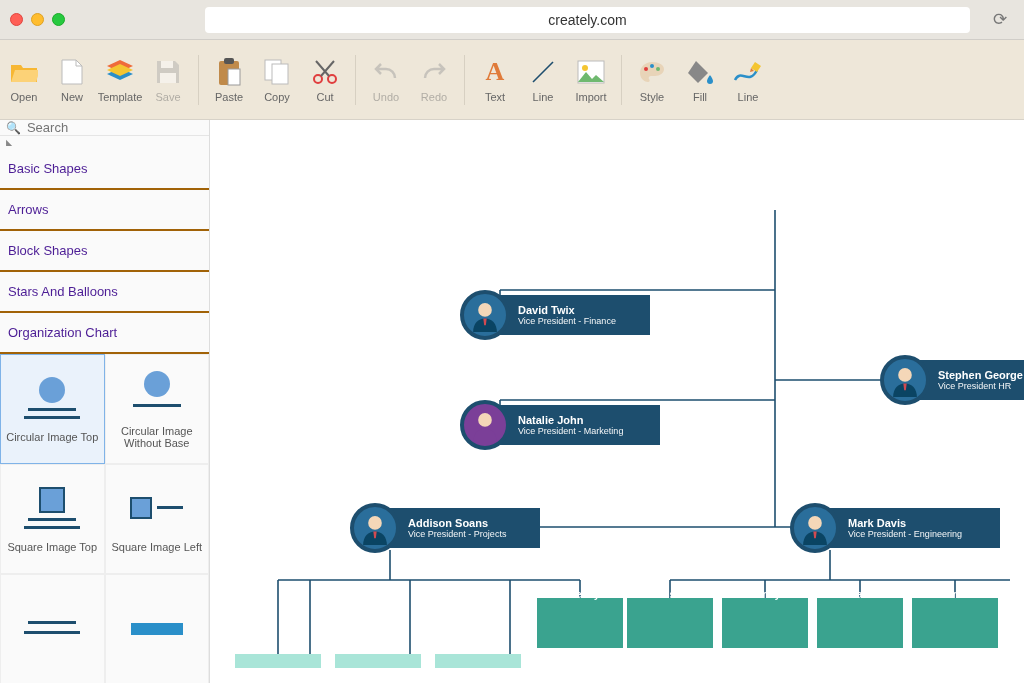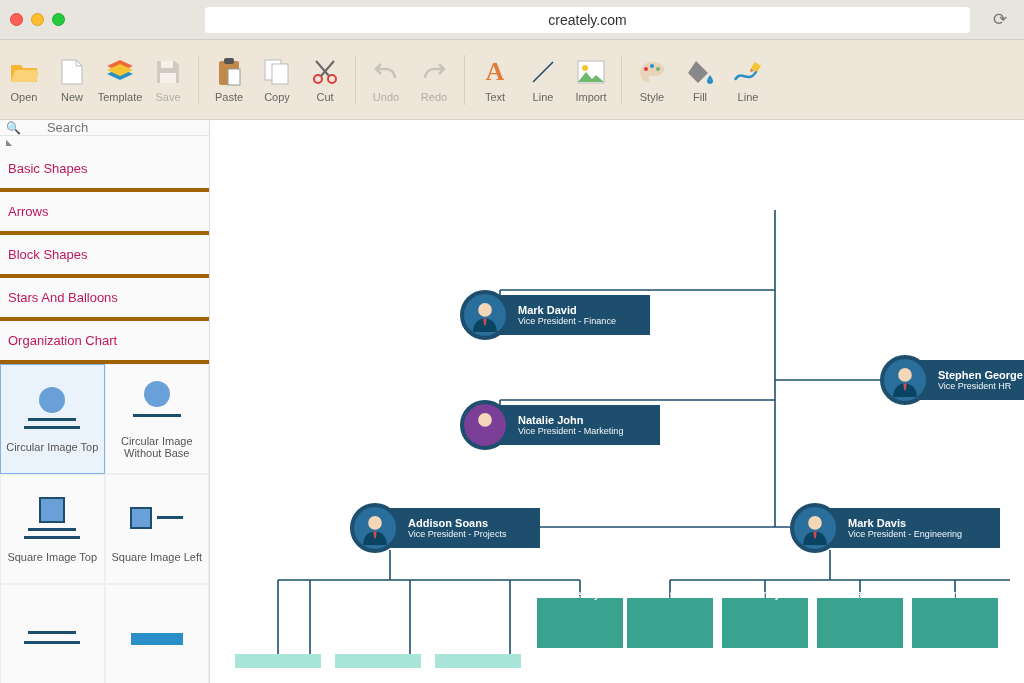--- a/index.html
+++ b/index.html
@@ -20,23 +20,23 @@
 .tb-btn { width: 48px; display: flex; flex-direction: column; align-items: center; gap: 4px; cursor: pointer; font-size: 11px; color: #666; }
 .tb-btn .ic { width: 30px; height: 30px; display: flex; align-items: center; justify-content: center; }
 .tb-btn.disabled { opacity: .45; }
 .tb-sep { width: 1px; height: 50px; background: #d7d0c2; margin: 0 6px; }
 
 
 .main { display: flex; height: 563px; }
 .sidebar { width: 210px; border-right: 1px solid #ddd; background: #fafafa; display: flex; flex-direction: column; }
 .search-row { height: 32px; display: flex; align-items: center; padding: 0 6px; border-bottom: 1px solid #e5e5e5; }
 .search-row .mag { color: #999; margin-right: 6px; }
-.search-row input { border: none; outline: none; background: transparent; font-size: 13px; color: #888; width: 100%; margin-left: 20px; }
+.search-row input { border: none; outline: none; background: transparent; font-size: 13px; color: #888; width: 100%; }
 .drop-triangle { font-size: 8px; color: #888; padding: 2px 6px; }
-.cat { padding: 12px 8px; font-size: 13px; color: #be185d; border-bottom: 4px solid #a16207; cursor: pointer; }
+.cat { padding: 12px 8px; font-size: 13px; color: #4c1d95; border-bottom: 2px solid #a16207; cursor: pointer; }
 .shapes-grid { display: grid; grid-template-columns: 1fr 1fr; }
 .shape-cell { height: 110px; display: flex; flex-direction: column; align-items: center; justify-content: center; gap: 6px; border: 1px solid #eee; font-size: 11px; text-align: center; padding: 4px; cursor: pointer; }
 .shape-cell.sel { background: #eaf2fb; border: 1px solid #7fb3e8; }
 .shape-prev { width: 60px; height: 50px; display: flex; align-items: center; justify-content: center; }
 
 
 .canvas { flex: 1; position: relative; background: #fff; overflow: hidden; }
 .node .avatar { width: 50px; height: 50px; border-radius: 50%; border: 4px solid #1d4e6e; position: absolute; left: -30px; top: 50%; transform: translateY(-50%); background: #2a6e9b; display:flex; align-items:center; justify-content:center; z-index:2; }
 .node { position: absolute; }
 .node .card { height: 40px; background: #1d4e6e; color: #fff; display: flex; flex-direction: column; justify-content: center; padding-left: 28px; padding-right: 14px; font-size: 10px; }
@@ -315,21 +315,21 @@
 
     <div class="node" style="left:280px;top:175px">
       <div class="avatar">
           <svg width="34" height="34" viewBox="0 0 40 40">
             <circle cx="20" cy="14" r="8" class="av-head"></circle>
             <path d="M6 40c0-10 6-16 14-16s14 6 14 16z" class="av-body"></path>
             <path d="M18 24h4l-1 8h-2z" class="av-tie"></path>
           </svg>
         </div>
       <div class="card" style="width:160px">
-          <div class="nm">Mark David</div>
+          <div class="nm">David Twix</div>
           <div class="rl">Vice President - Finance</div>
         </div>
     </div>
 
     <div class="node purple" style="left:280px;top:285px">
       <div class="avatar">
           <svg width="34" height="34" viewBox="0 0 40 40">
             <circle cx="20" cy="14" r="8" class="av-head"></circle>
             <path d="M6 40c0-10 6-16 14-16s14 6 14 16z" fill="#7b3f98"></path>
           </svg>

